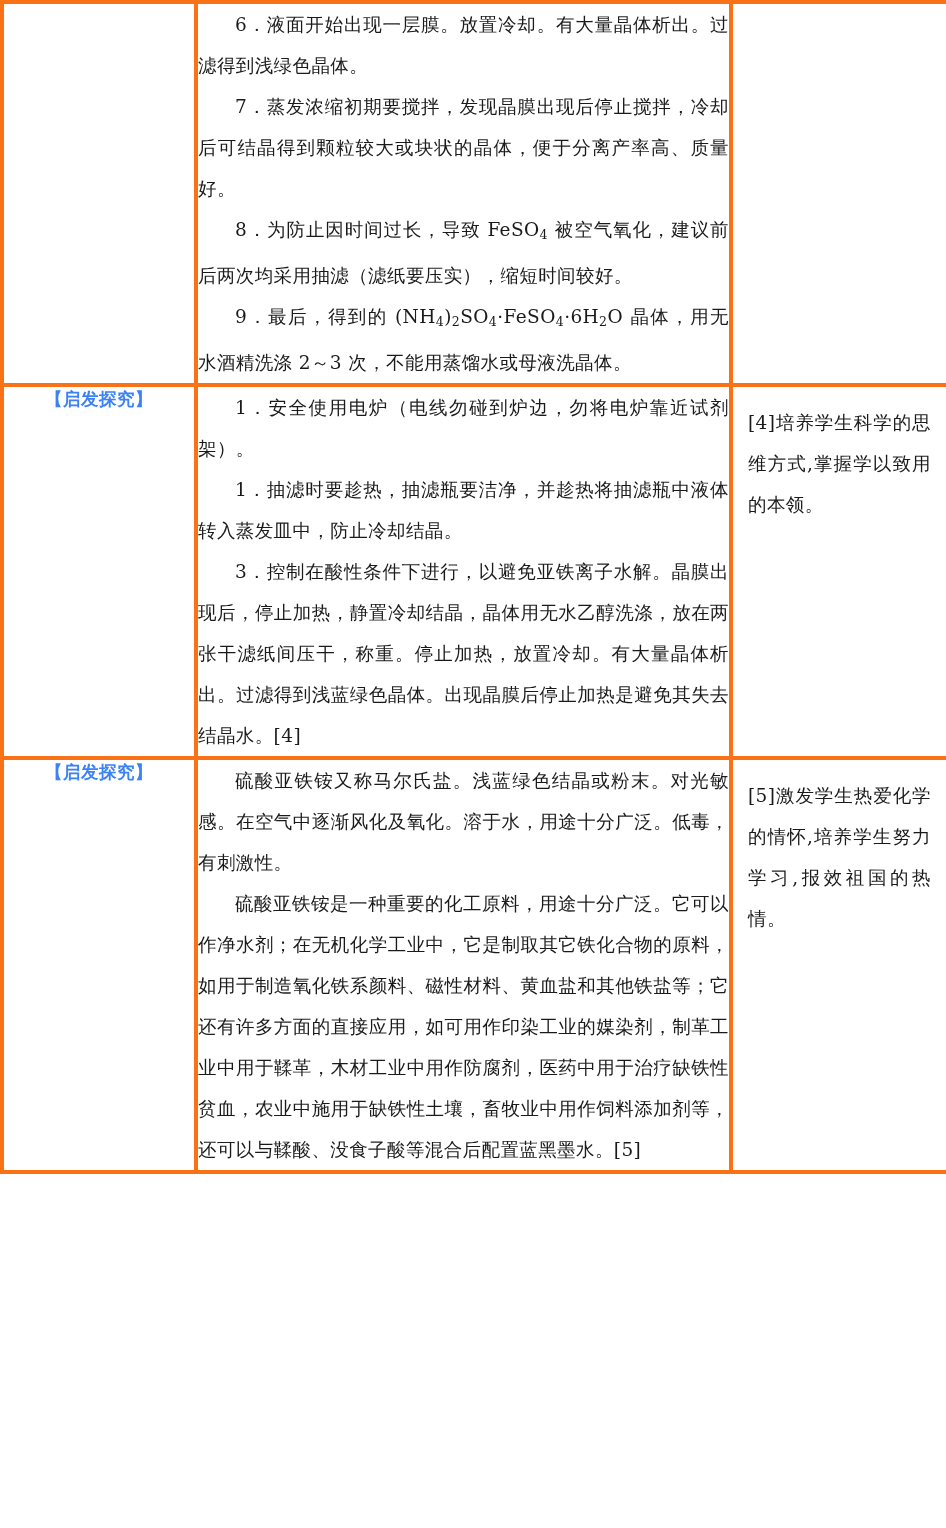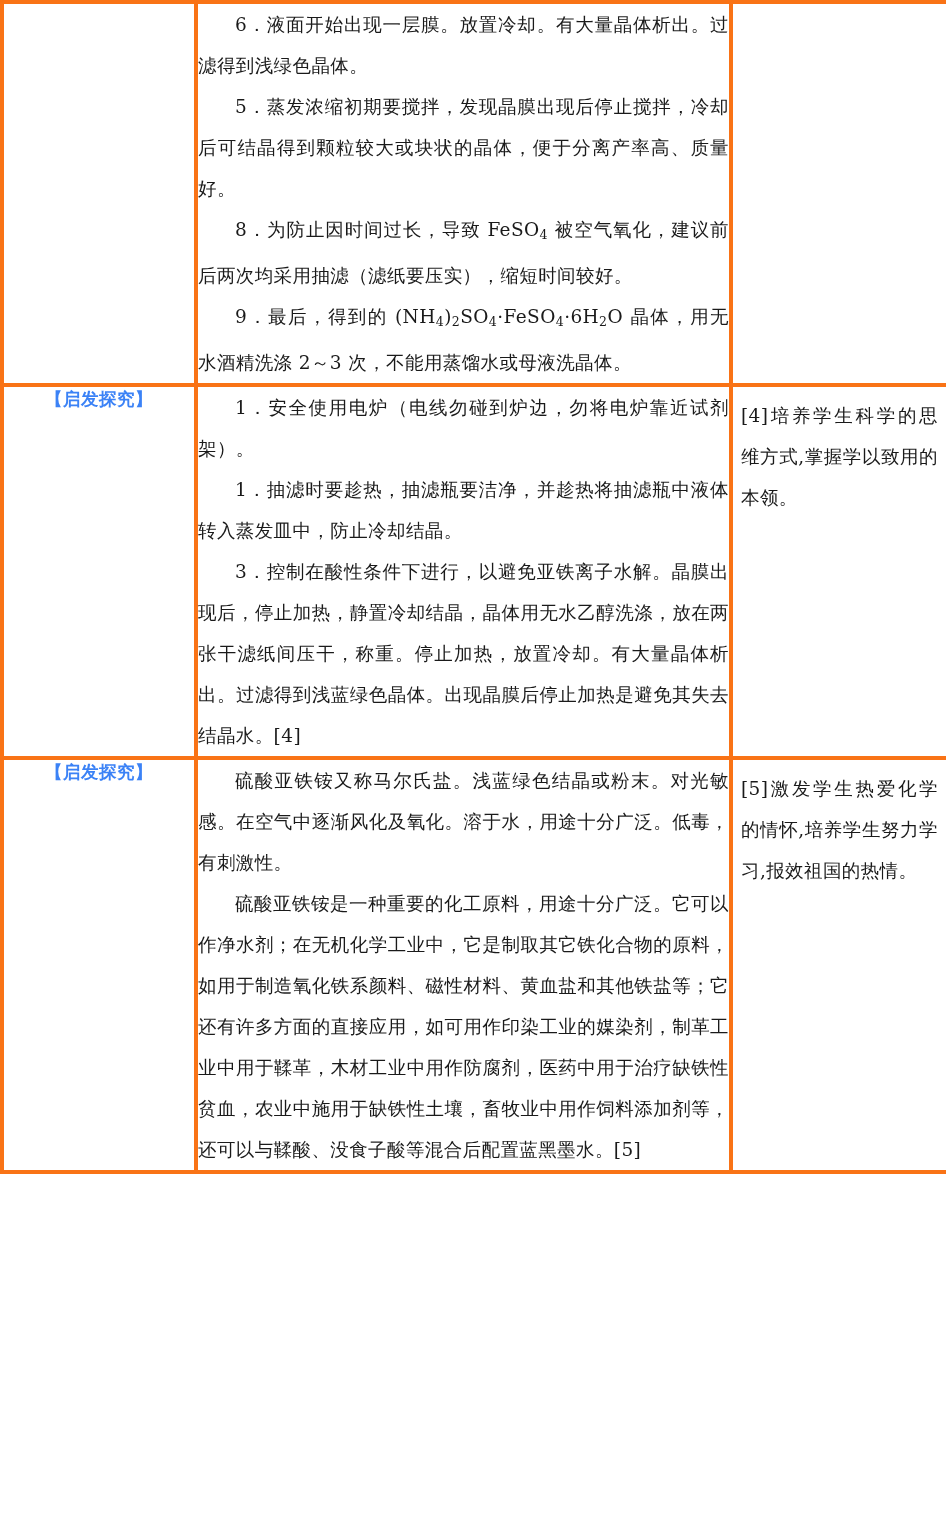--- a/index.html
+++ b/index.html
@@ -56,21 +56,21 @@
     margin: 0 0 0 0;
     font-size: 18.5px;
     line-height: 41px;
     text-align: justify;
     text-justify: inter-ideograph;
     text-indent: 2em;
     letter-spacing: 0.4px;
   }
   p.para.first { text-indent: 2em; }
   .note-text {
-    margin: 8px;
+    margin: 15px;
     font-size: 18.5px;
     line-height: 41px;
     text-align: justify;
     text-justify: inter-ideograph;
     letter-spacing: 0.4px;
   }
   .note-top { vertical-align: top; padding-top: 40px; }
   .note-bottom { vertical-align: bottom; padding-bottom: 48px; }
   .empty-cell { }
   sub {
@@ -86,21 +86,21 @@
     <colgroup>
       <col class="c-label">
       <col class="c-body">
       <col class="c-note">
     </colgroup>
     <tbody>
       <tr>
         <td class="label-cell empty-cell"></td>
         <td class="body-cell">
           <p class="para first">6．液面开始出现一层膜。放置冷却。有大量晶体析出。过滤得到浅绿色晶体。</p>
-          <p class="para">5．蒸发浓缩初期要搅拌，发现晶膜出现后停止搅拌，冷却后可结晶得到颗粒较大或块状的晶体，便于分离产率高、质量好。</p>
+          <p class="para">7．蒸发浓缩初期要搅拌，发现晶膜出现后停止搅拌，冷却后可结晶得到颗粒较大或块状的晶体，便于分离产率高、质量好。</p>
           <p class="para">8．为防止因时间过长，导致 FeSO<sub>4</sub> 被空气氧化，建议前后两次均采用抽滤（滤纸要压实），缩短时间较好。</p>
           <p class="para">9．最后，得到的 (NH<sub>4</sub>)<sub>2</sub>SO<sub>4</sub>·FeSO<sub>4</sub>·6H<sub>2</sub>O 晶体，用无水酒精洗涤 2～3 次，不能用蒸馏水或母液洗晶体。</p>
         </td>
         <td class="note-cell empty-cell"></td>
       </tr>
       <tr>
         <td class="label-cell">【启发探究】</td>
         <td class="body-cell">
           <p class="para first">1．安全使用电炉（电线勿碰到炉边，勿将电炉靠近试剂架）。</p>
           <p class="para">1．抽滤时要趁热，抽滤瓶要洁净，并趁热将抽滤瓶中液体转入蒸发皿中，防止冷却结晶。</p>

